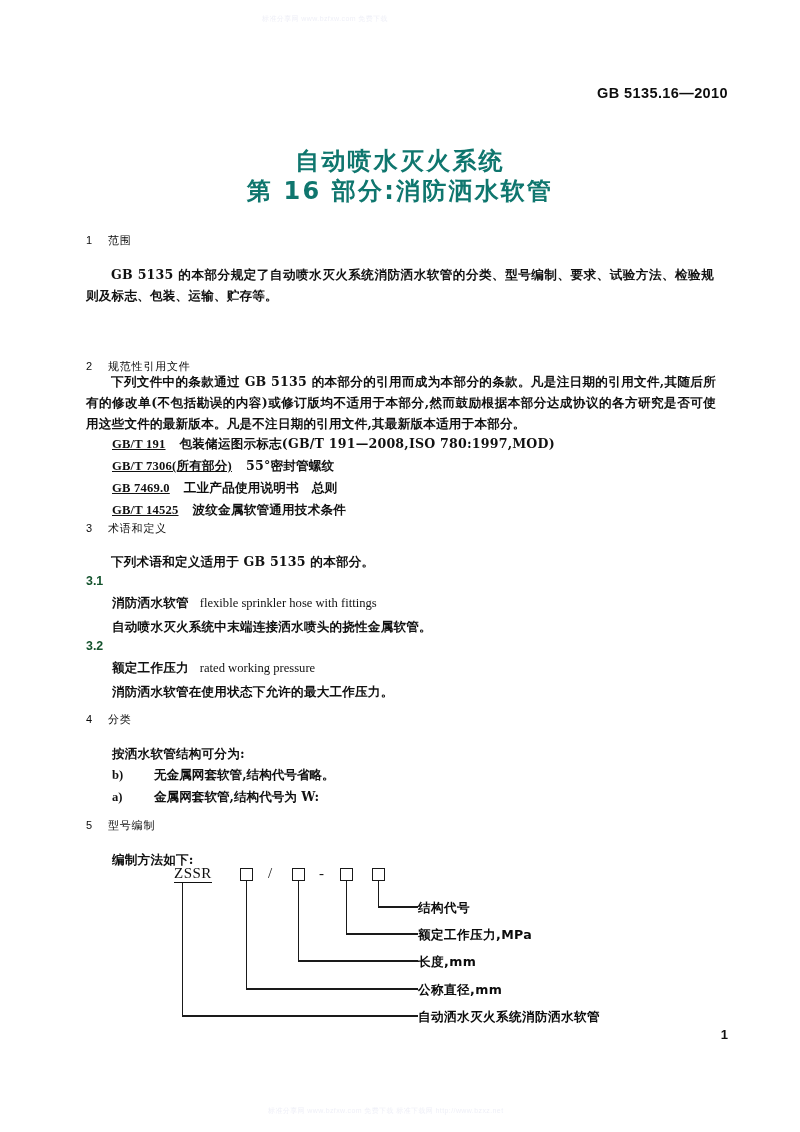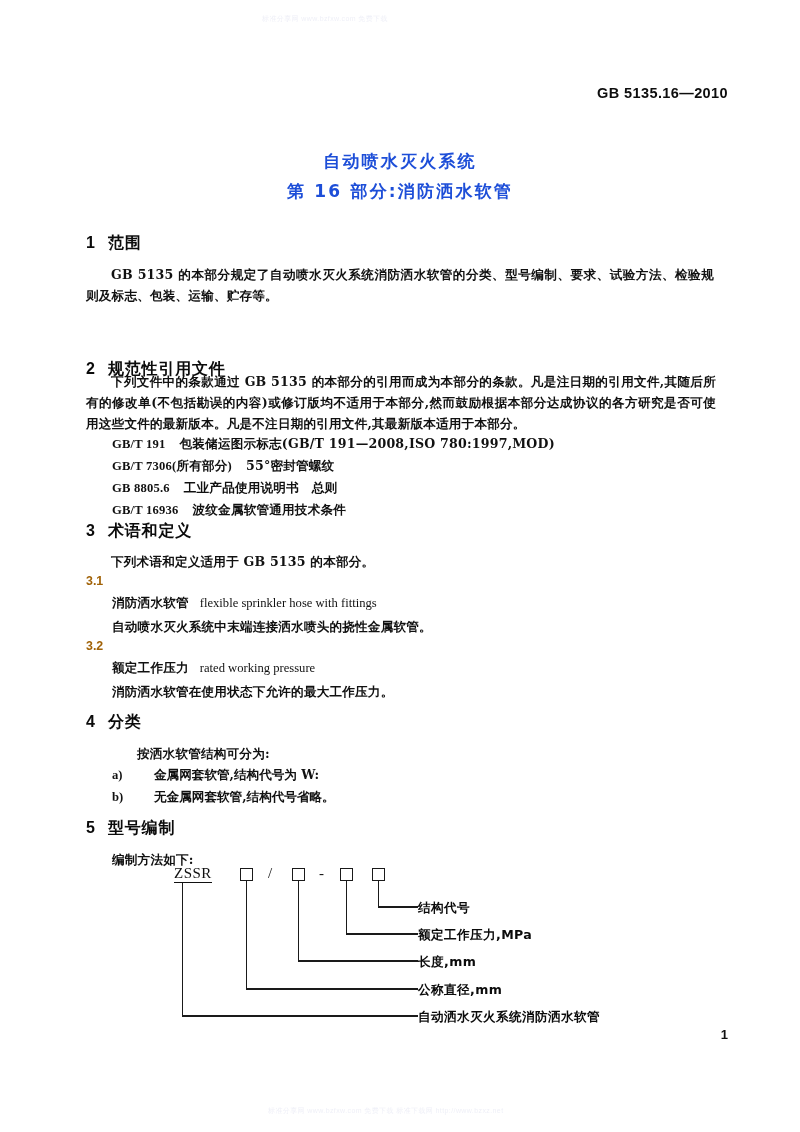--- a/index.html
+++ b/index.html
@@ -52,33 +52,33 @@
   .title-block {
     position: absolute;
     top: 146px;
     left: 0;
     width: 800px;
     text-align: center;
   }
   .title-line {
     font-family: "DejaVu Sans", sans-serif;
     font-weight: bold;
-    font-size: 17px;
+    font-size: 24px;
     letter-spacing: 2.2px;
     line-height: 30px;
-    color: #1d4ed8;
+    color: #0f766e;
   }
 
   
   .abs { position: absolute; }
 
   .sec-head {
     font-family: "DejaVu Sans", sans-serif;
-    font-weight: bold;
-    font-size: 16px;
+    font-weight: normal;
+    font-size: 11px;
     letter-spacing: .8px;
     color: #0b0b0b;
     white-space: nowrap;
   }
   .sec-num {
     display: inline-block;
     width: 22px;
     font-family: "Liberation Sans", sans-serif;
   }
 
@@ -93,21 +93,21 @@
   .body-text.block {
     text-align: justify;
     text-justify: inter-character;
   }
   .indent2 { text-indent: 25px; }
 
   .clause-num {
     font-family: "Liberation Sans", sans-serif;
     font-weight: bold;
     font-size: 12.4px;
-    color: #a16207;
+    color: #14532d;
   }
 
   .term-line {
     font-family: "DejaVu Serif", serif;
     font-weight: bold;
     font-size: 12.6px;
     letter-spacing: .2px;
     white-space: nowrap;
     color: #111;
   }
@@ -123,20 +123,21 @@
     font-weight: bold;
     font-size: 12.6px;
     line-height: 22px;
     white-space: nowrap;
     letter-spacing: .2px;
   }
   .ref-code {
     font-family: "Liberation Serif", serif;
     font-weight: bold;
     letter-spacing: .2px;
+    text-decoration: underline;
   }
   .ref-gap { display: inline-block; width: 14px; }
 
   .list-item {
     font-family: "DejaVu Serif", serif;
     font-weight: bold;
     font-size: 12.6px;
     line-height: 22px;
     white-space: nowrap;
   }
@@ -222,24 +223,24 @@
   <div class="abs body-text block indent2" style="top:371px; left:86px; width:630px;">下列文件中的条款通过 GB 5135 的本部分的引用而成为本部分的条款。凡是注日期的引用文件,其随后所有的修改单(不包括勘误的内容)或修订版均不适用于本部分,然而鼓励根据本部分达成协议的各方研究是否可使用这些文件的最新版本。凡是不注日期的引用文件,其最新版本适用于本部分。</div>
 
   <div class="abs" style="top:433px; left:112px;">
     <div class="ref-item">
       <span class="ref-code">GB/T 191</span><span class="ref-gap"></span><span>包装储运图示标志(GB/T 191—2008,ISO 780:1997,MOD)</span>
     </div>
     <div class="ref-item">
       <span class="ref-code">GB/T 7306(所有部分)</span><span class="ref-gap"></span><span>55°密封管螺纹</span>
     </div>
     <div class="ref-item">
-      <span class="ref-code">GB 8805.6</span><span class="ref-gap"></span><span>工业产品使用说明书　总则</span>
+      <span class="ref-code">GB 7469.0</span><span class="ref-gap"></span><span>工业产品使用说明书　总则</span>
     </div>
     <div class="ref-item">
-      <span class="ref-code">GB/T 16936</span><span class="ref-gap"></span><span>波纹金属软管通用技术条件</span>
+      <span class="ref-code">GB/T 14525</span><span class="ref-gap"></span><span>波纹金属软管通用技术条件</span>
     </div>
   </div>
 
   <div class="abs sec-head" style="top:521px; left:86px;">
     <span class="sec-num">3</span><span>术语和定义</span>
   </div>
   <div class="abs body-text indent2" style="top:551px; left:86px; width:628px;">下列术语和定义适用于 GB 5135 的本部分。</div>
 
   <div class="abs clause-num" style="top:574px; left:86px;">3.1</div>
   <div class="abs term-line" style="top:595px; left:112px;">
@@ -249,28 +250,28 @@
 
   <div class="abs clause-num" style="top:639px; left:86px;">3.2</div>
   <div class="abs body-text" style="top:681px; left:112px; width:600px;">消防洒水软管在使用状态下允许的最大工作压力。</div>
   <div class="abs term-line" style="top:660px; left:112px;">
     <span>额定工作压力</span><span class="term-en">rated working pressure</span>
   </div>
 
   <div class="abs sec-head" style="top:712px; left:86px;">
     <span class="sec-num">4</span><span>分类</span>
   </div>
-  <div class="abs body-text" style="top:743px; left:112px;margin-left:25px;">按洒水软管结构可分为:</div>
+  <div class="abs body-text" style="top:743px; left:112px;">按洒水软管结构可分为:</div>
 
   <div class="abs" style="top:764px; left:112px;">
     <div class="list-item">
+      <span class="list-marker">b)</span><span>无金属网套软管,结构代号省略。</span>
+    </div>
+    <div class="list-item">
       <span class="list-marker">a)</span><span>金属网套软管,结构代号为 W:</span>
-    </div>
-    <div class="list-item">
-      <span class="list-marker">b)</span><span>无金属网套软管,结构代号省略。</span>
     </div>
   </div>
 
   <div class="abs sec-head" style="top:818px; left:86px;">
     <span class="sec-num">5</span><span>型号编制</span>
   </div>
   <div class="abs body-text" style="top:849px; left:112px;">编制方法如下:</div>
 
   <div class="diagram">
 

